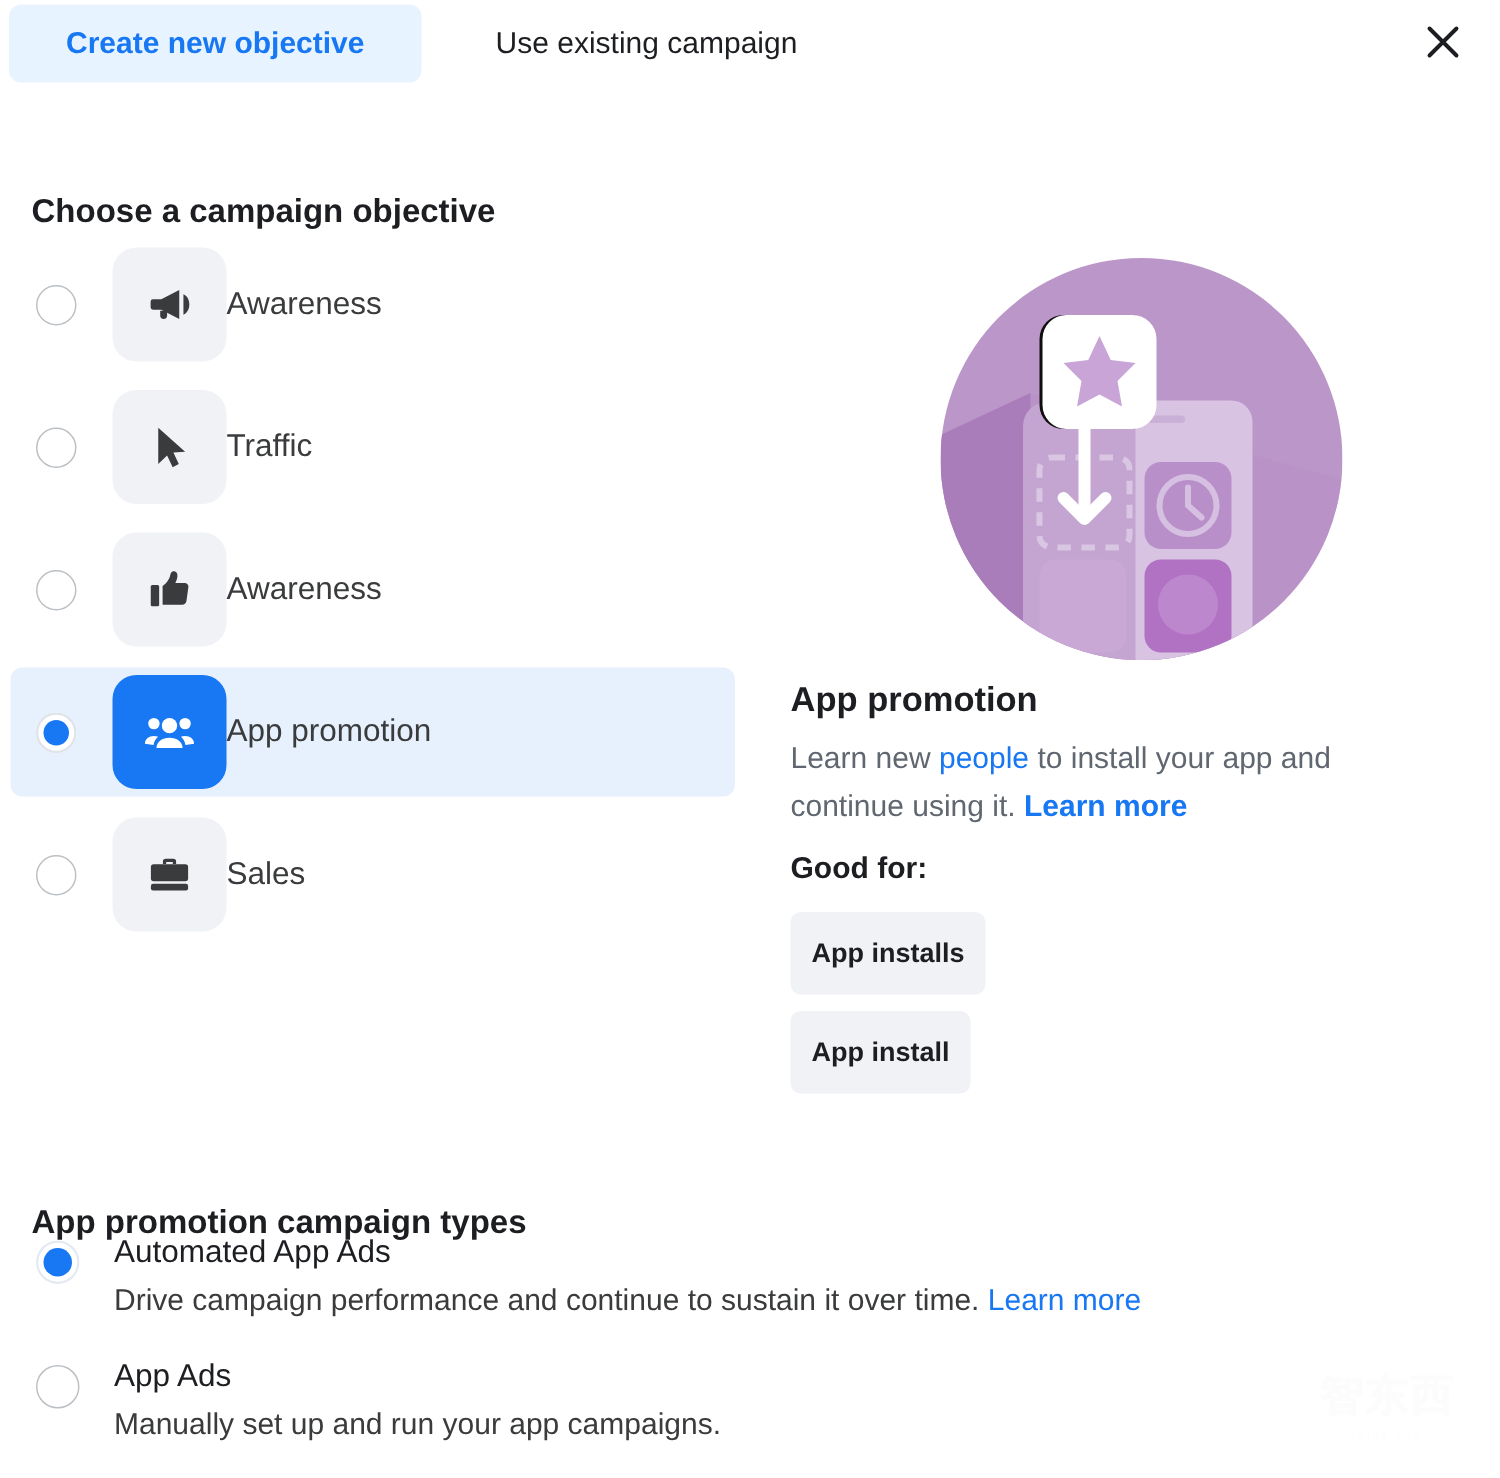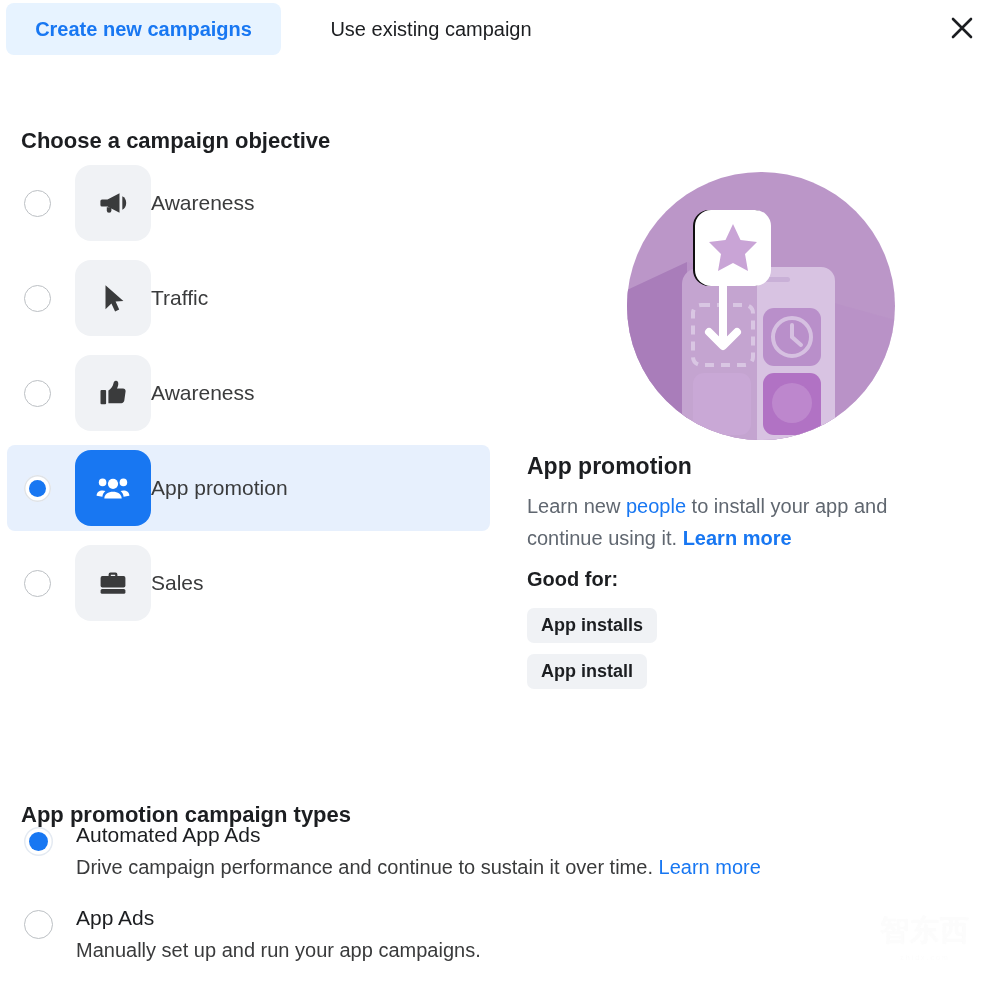--- a/index.html
+++ b/index.html
@@ -80,21 +80,21 @@
   }
   .lnk { color: #1877f2; cursor: pointer; }
   .lnk-b { color: #1877f2; cursor: pointer; font-weight: bold; }
   .good-for {
     position: absolute; left: 0; top: 403px;
     font-size: 20px; font-weight: bold; color: #1c1e21;
   }
   .badges { position: absolute; left: 0; top: 443px; }
   .badge {
     display: inline-block; background: #f0f2f5; border-radius: 7px;
-    padding: 7px 14px; font-size: 18px; font-weight: bold; color: #1c1e21;
+    padding: 17px 14px; font-size: 18px; font-weight: bold; color: #1c1e21;
     margin-bottom: 11px;
   }
   .badge-wrap { display: block; }
 
   
   #types-title { left: 21px; top: 778px; }
   .type-row { position: absolute; left: 24px; }
   .type-radio {
     position: absolute; left: 0; top: 0;
     width: 29px; height: 29px; border-radius: 50%;
@@ -128,21 +128,21 @@
   }
   .wm-sub { font-size: 7px; color: #fafafa; letter-spacing: 2px; margin-top: 3px; }
 </style>
 </head>
 <body>
 
 <div id="root">
 
   <div class="tabbar">
     <div class="tab tab-active">
-      <span>Create new campaigns</span>
+      <span>Create new objective</span>
     </div>
     <div class="tab tab-plain">
       <span>Use existing campaign</span>
     </div>
     <div class="close-btn">
       <span>
         <svg width="26" height="26" viewBox="0 0 26 26">
           <path d="M4 4 L22 22 M22 4 L4 22" stroke="#1c1e21" stroke-width="2.6" stroke-linecap="round"></path>
         </svg>
       </span>

